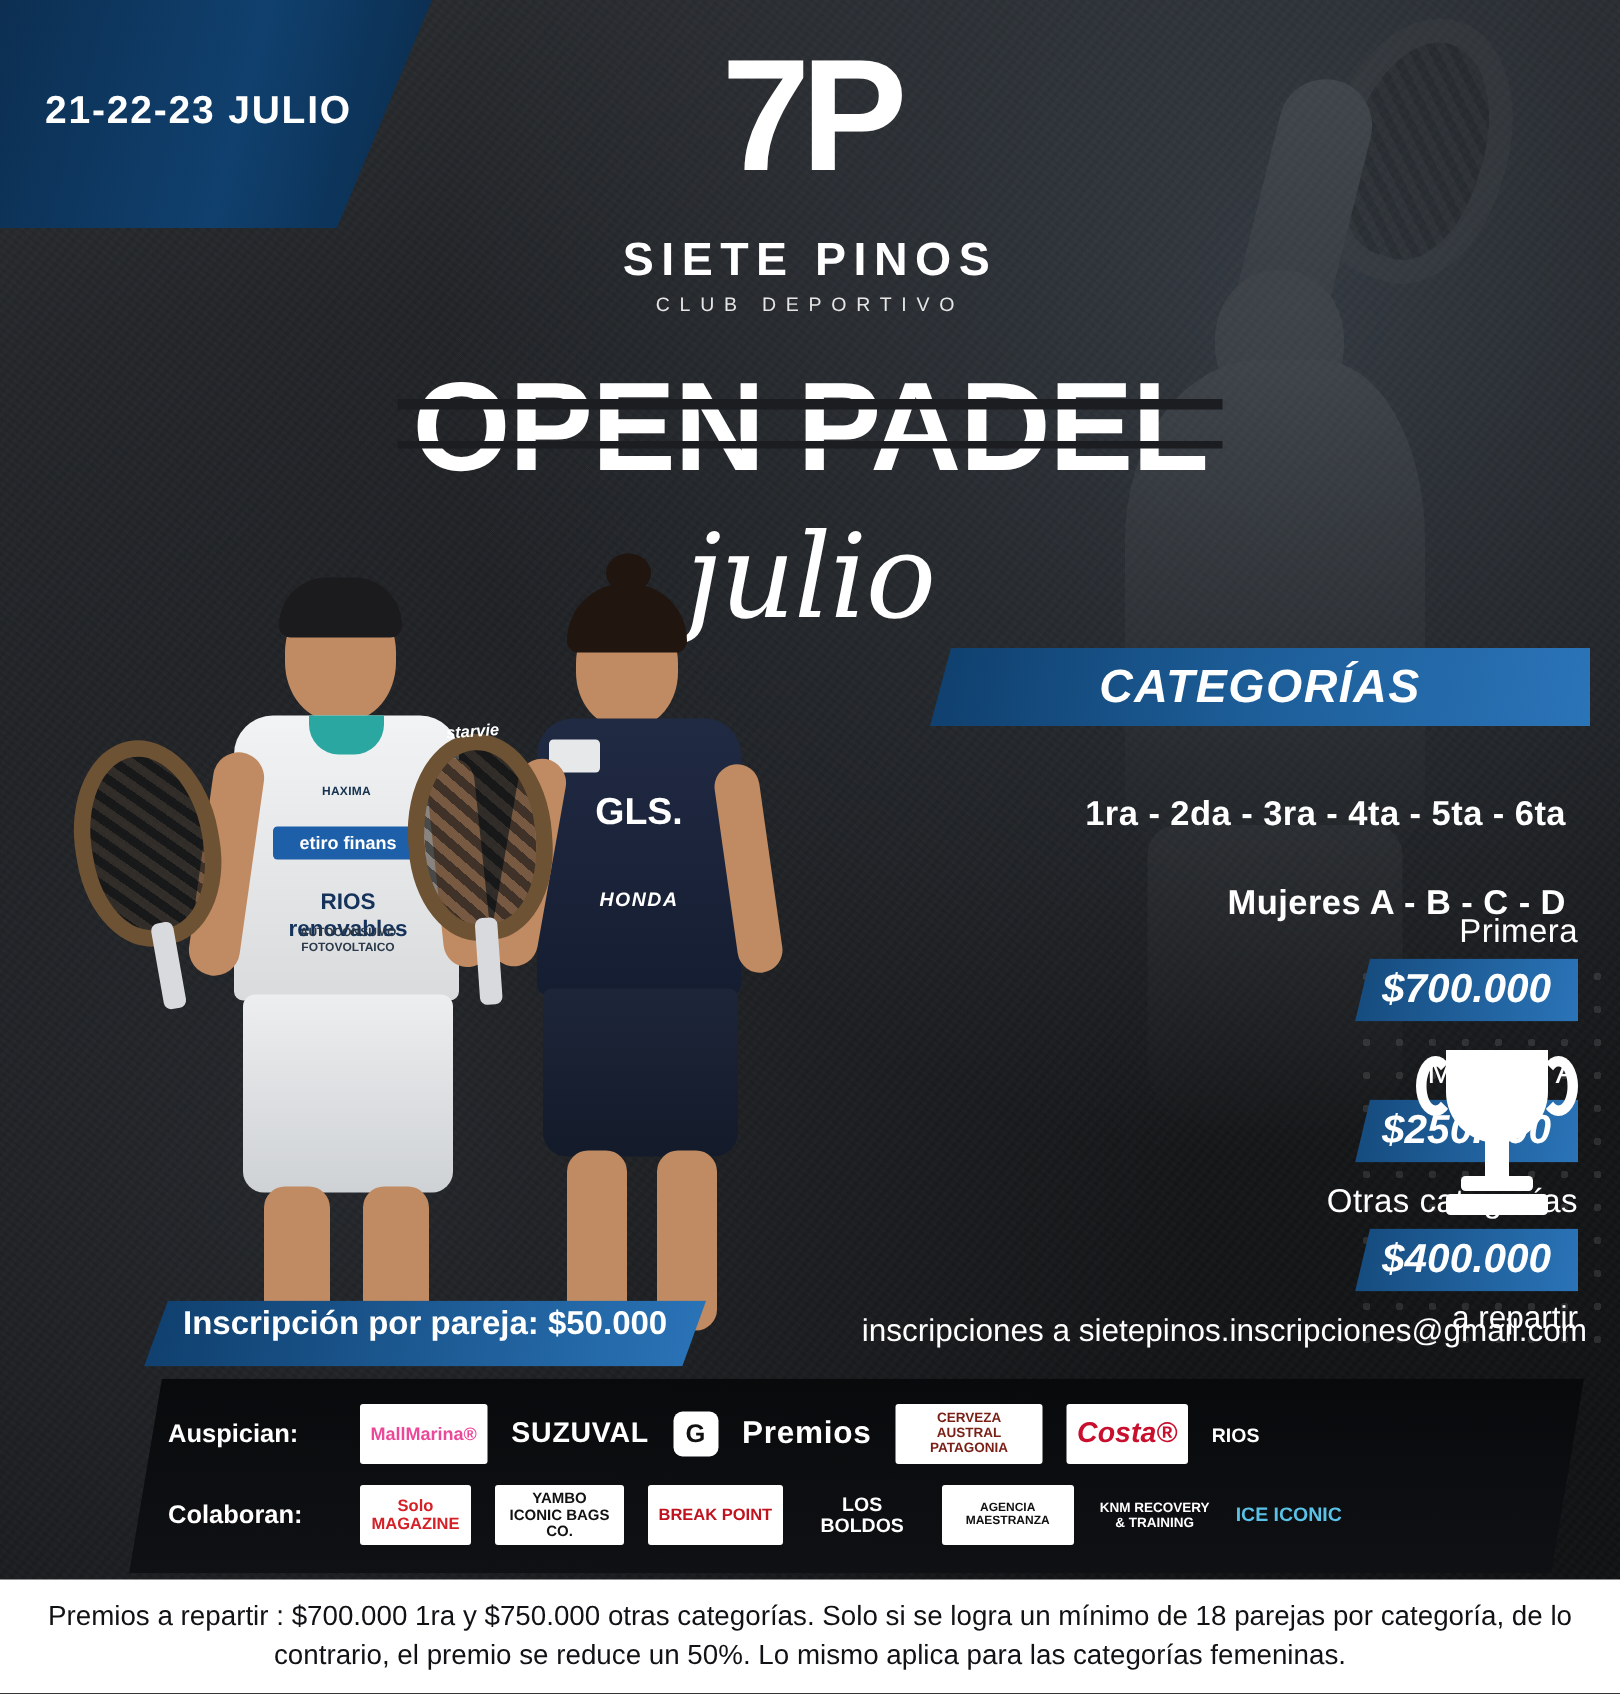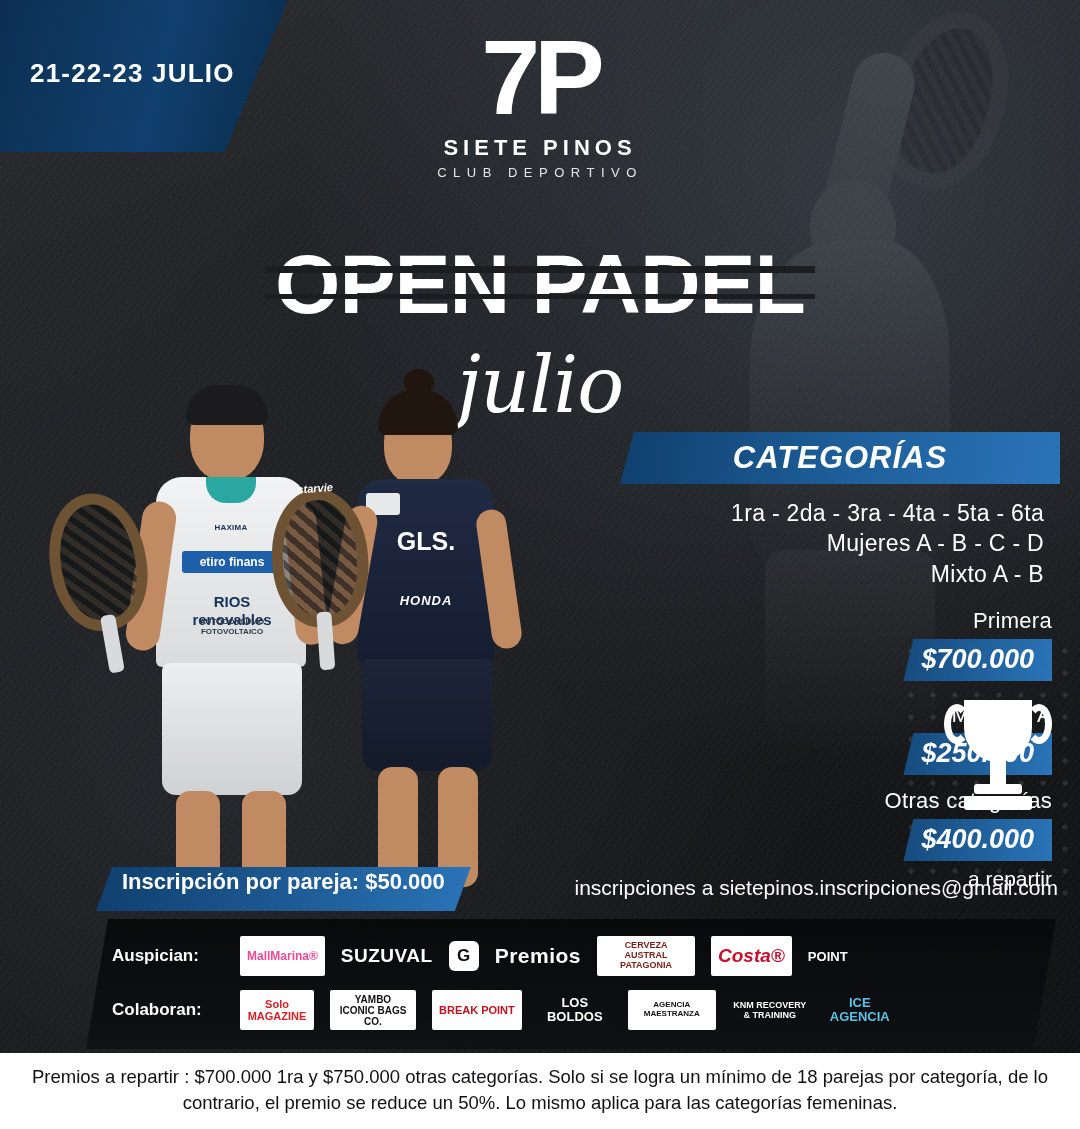--- a/index.html
+++ b/index.html
@@ -87,22 +87,22 @@
   }
 
   
   .logo-wrap { position: absolute; left: 0; right: 0; top: 22px; text-align: center; }
   .logo-mark {
     font-size: 106px; font-weight: bold; color: #fff;
     letter-spacing: -6px; line-height: 1.05;
     font-family: "Liberation Sans", sans-serif;
   }
   .logo-name {
-    margin-top: 2px;
-    font-size: 22px; font-weight: bold; color: #fff; letter-spacing: 5px;
+    margin-top: 22px;
+    font-size: 31px; font-weight: bold; color: #fff; letter-spacing: 5px;
   }
   .logo-sub {
     margin-top: 4px;
     font-size: 13px; color: #e6e6e6; letter-spacing: 6.5px;
   }
 
   
   .title-open {
     position: absolute; left: 0; right: 0; top: 236px;
     text-align: center;
@@ -141,22 +141,23 @@
   .cat-banner span {
     color: #fff; font-size: 31px; font-weight: bold; font-style: italic;
     letter-spacing: 1px;
   }
   .cat-lines {
     position: absolute; left: 620px; top: 498px;
     width: 432px; text-align: right;
     padding-right: 8px;
   }
   .cat-lines div {
-    color: #fff; font-size: 23px; font-weight: normal; line-height: 1.32;
+    color: #fff; font-size: 23px; font-weight: bold; line-height: 1.32;
     letter-spacing: 0.3px;
+    margin-top: 29px;
   }
 
   
   .prize-block { position: absolute; right: 28px; width: 440px; text-align: right; }
   .prize-label {
     color: #ffffff; font-size: 22px; font-weight: normal; letter-spacing: 0.3px;
   }
   .prize-amount {
     display: inline-block; margin-top: 5px;
     background: linear-gradient(100deg,#154a7c 0%, #2a74b8 100%);
@@ -223,21 +224,21 @@
   }
 
   
   .insc-strip {
     position: absolute; left: 0; right: 0; bottom: 218px; height: 44px;
   }
   .insc-left {
     position: absolute; left: 96px; top: 0; height: 44px;
     background: linear-gradient(100deg,#0f3f6d,#2a74b8);
     clip-path: polygon(16px 0, 100% 0, calc(100% - 16px) 100%, 0 100%);
-    display: flex; align-items: flex-end; padding: 16px 26px;
+    display: flex; align-items: flex-start; padding: 2px 26px;
   }
   .insc-left span { color: #fff; font-size: 22px; font-weight: bold; }
   .insc-right {
     position: absolute; right: 22px; top: 9px;
     color: #fff; font-size: 21px;
   }
 
   
   .sponsors {
     position: absolute; left: 86px; right: 24px; bottom: 80px; height: 130px;
@@ -406,21 +407,21 @@
         <div class="sp">
           <span class="sp-txt" style="font-size:21px;">Premios</span>
         </div>
         <div class="sp sp-white-box">
           <span style="color:#7a1f16;font-weight:bold;font-size:9px;line-height:1.1;display:block;max-width:84px;text-align:center;">CERVEZA AUSTRAL PATAGONIA</span>
         </div>
         <div class="sp sp-white-box">
           <span style="color:#c8102e;font-weight:bold;font-style:italic;font-size:19px;">Costa®</span>
         </div>
         <div class="sp">
-          <span style="color:#fff;font-weight:bold;font-size:13px;">POINT</span>
+          <span style="color:#fff;font-weight:bold;font-size:13px;">RIOS</span>
         </div>
       </div>
     </div>
 
     <div class="sp-row">
       <div class="lbl">Colaboran:</div>
       <div class="sp-items">
         <div class="sp sp-white-box">
           <span style="color:#d62027;font-weight:bold;font-size:11px;line-height:1.1;display:block;text-align:center;max-width:60px;">Solo MAGAZINE</span>
         </div>
@@ -433,21 +434,21 @@
         <div class="sp">
           <span style="color:#fff;font-weight:bold;font-size:13px;line-height:1.05;display:block;text-align:center;max-width:74px;">LOS BOLDOS</span>
         </div>
         <div class="sp sp-white-box">
           <span style="color:#111;font-weight:bold;font-size:8px;line-height:1.1;display:block;text-align:center;max-width:74px;">AGENCIA MAESTRANZA</span>
         </div>
         <div class="sp">
           <span style="color:#fff;font-weight:bold;font-size:9px;line-height:1.15;display:block;text-align:center;max-width:76px;">KNM RECOVERY &amp; TRAINING</span>
         </div>
         <div class="sp">
-          <span style="color:#5bc2e7;font-weight:bold;font-size:13px;line-height:1.05;display:block;text-align:center;max-width:72px;">ICE AGENCIA</span>
+          <span style="color:#5bc2e7;font-weight:bold;font-size:13px;line-height:1.05;display:block;text-align:center;max-width:72px;">ICE ICONIC</span>
         </div>
       </div>
     </div>
   </div>
 
   <div class="footer">
     <p>Premios a repartir : $700.000 1ra y  $750.000 otras categorías. Solo si se logra un mínimo de 18 parejas por categoría, de lo contrario, el premio se reduce un 50%. Lo mismo aplica para las categorías femeninas.</p>
   </div>
 </div>
 

